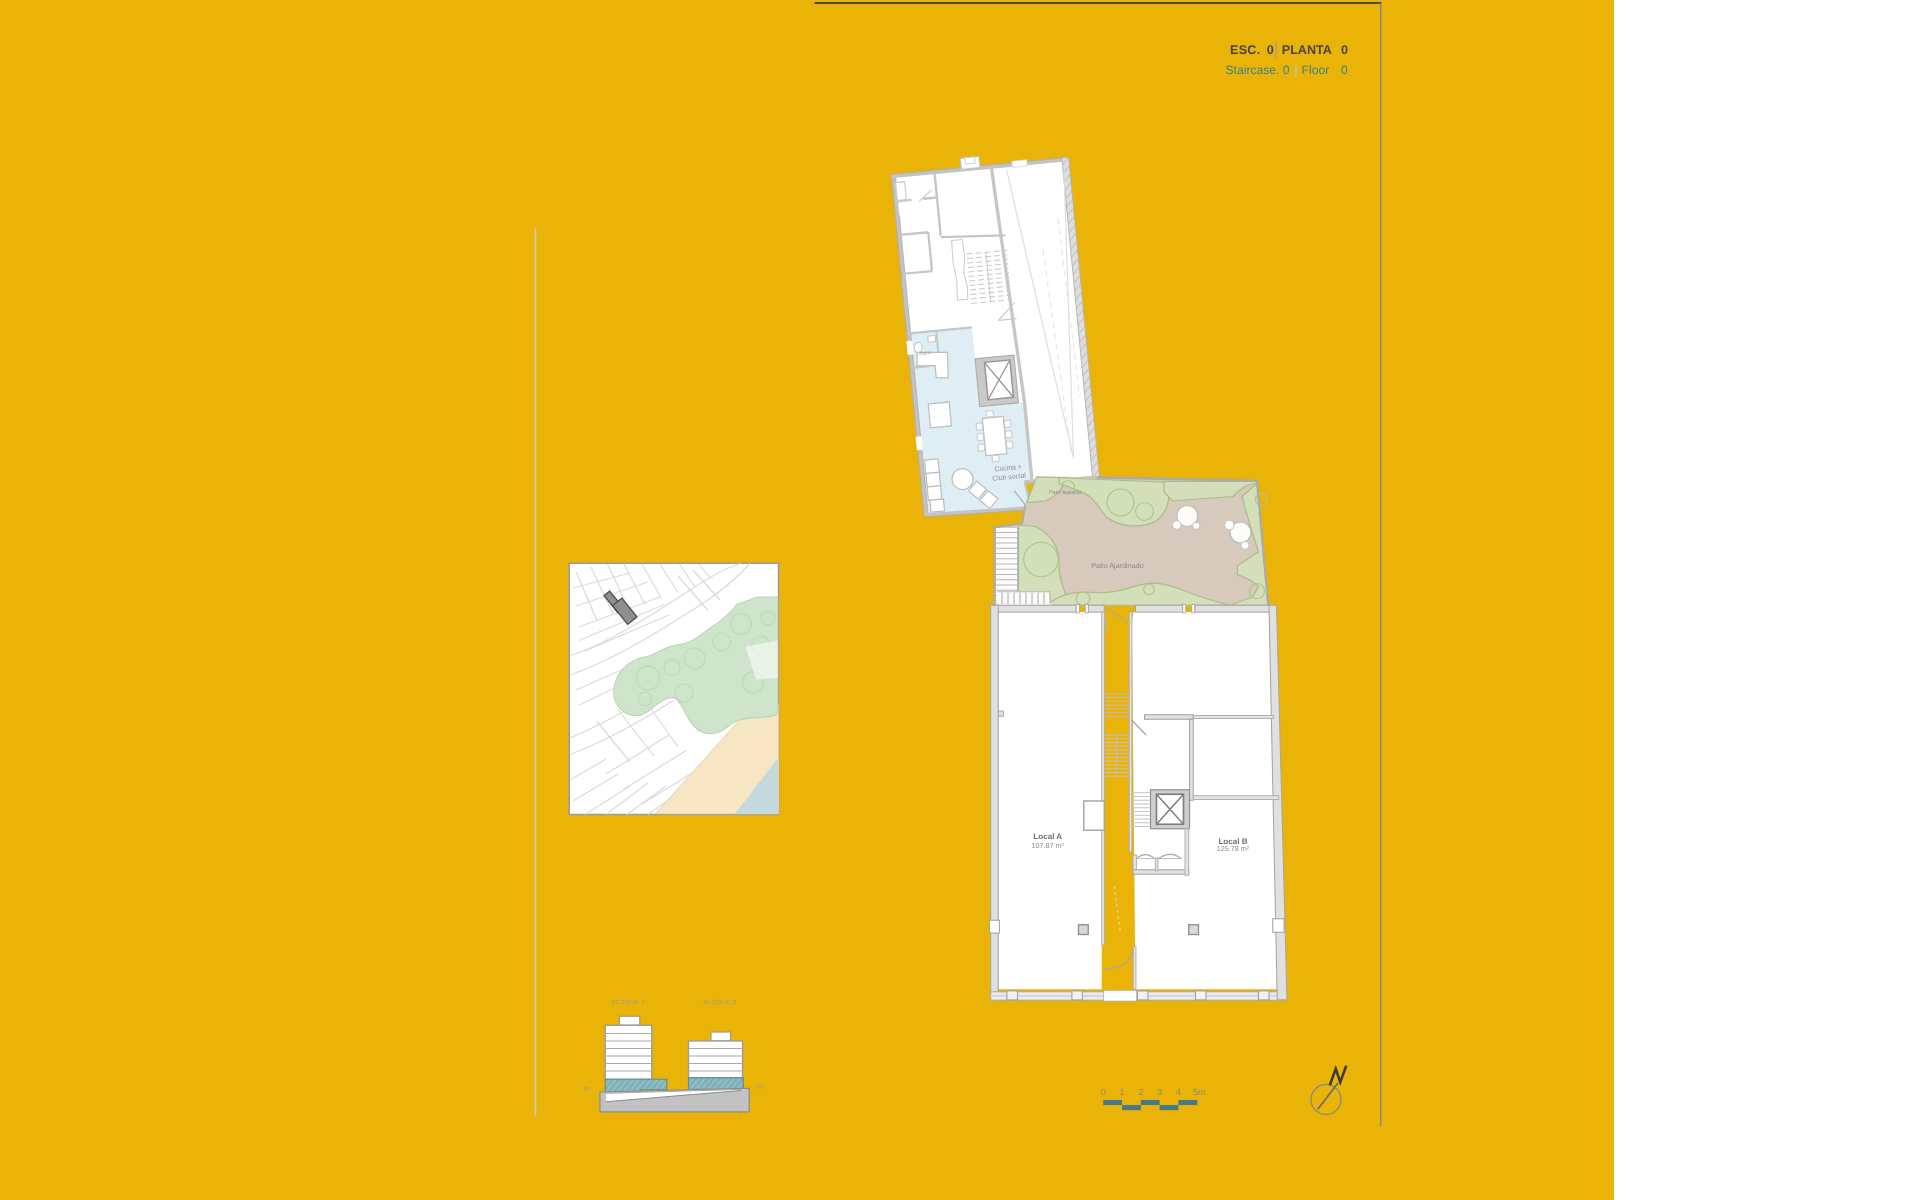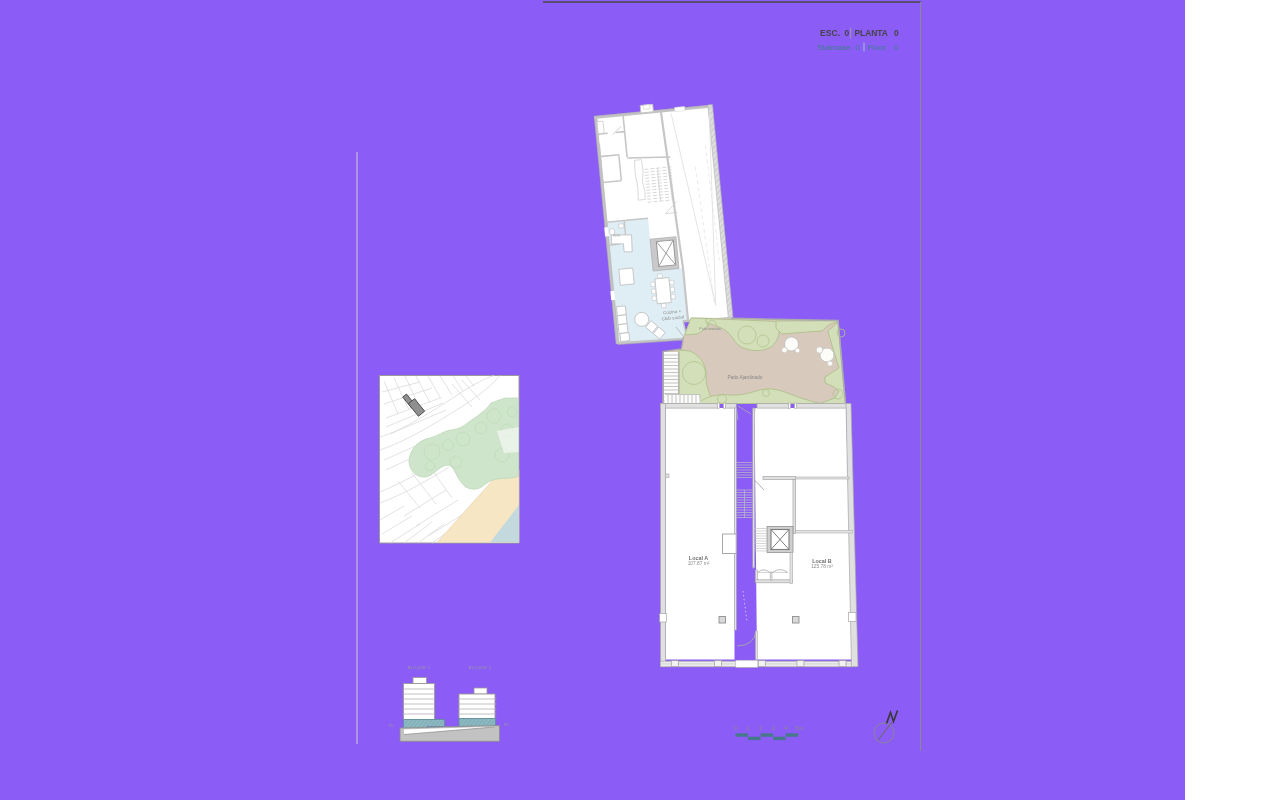--- a/index.html
+++ b/index.html
@@ -1,16 +1,16 @@
 <!DOCTYPE html>
 <html><head>
 <meta charset="utf-8">
 <style>
   html,body{margin:0;padding:0;background:#ffffff;}
-  .page{width:1185px;height:800px;position:relative;overflow:hidden;background:#8b5cf6;
+  .page{width:1076px;height:800px;position:relative;overflow:hidden;background:#eab308;
         font-family:"Liberation Sans", sans-serif;}
   svg{position:absolute;left:0;top:0;}
   text{font-family:"Liberation Sans", sans-serif;}
 </style>
 </head>
 <body>
 <div class="page">
 <svg width="1280" height="800" viewBox="0 0 1280 800">
 <defs>
   <pattern id="wallhatch" width="4" height="4" patternUnits="userSpaceOnUse" patternTransform="rotate(45)">

